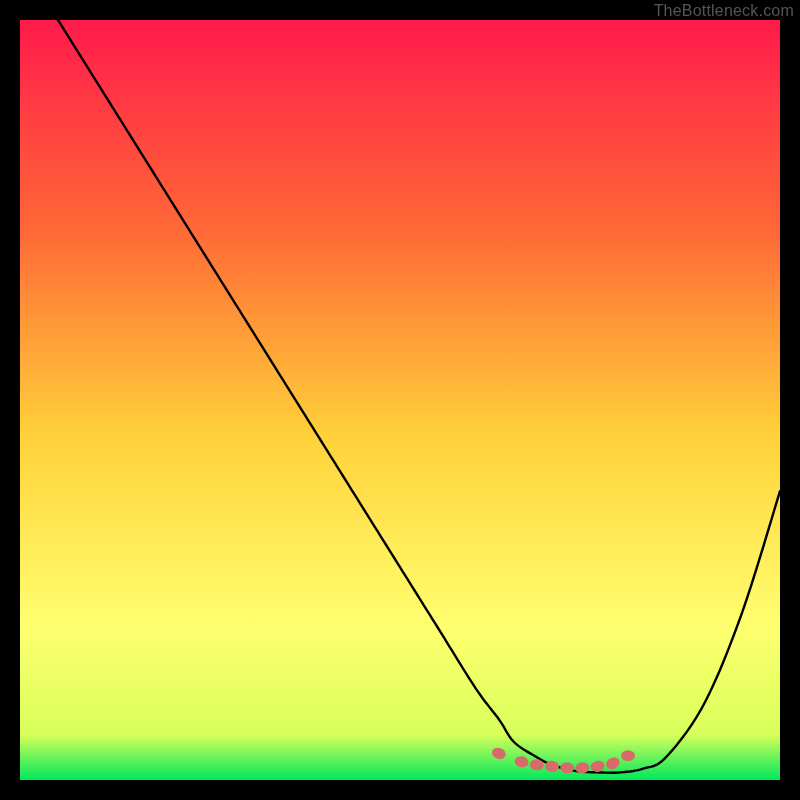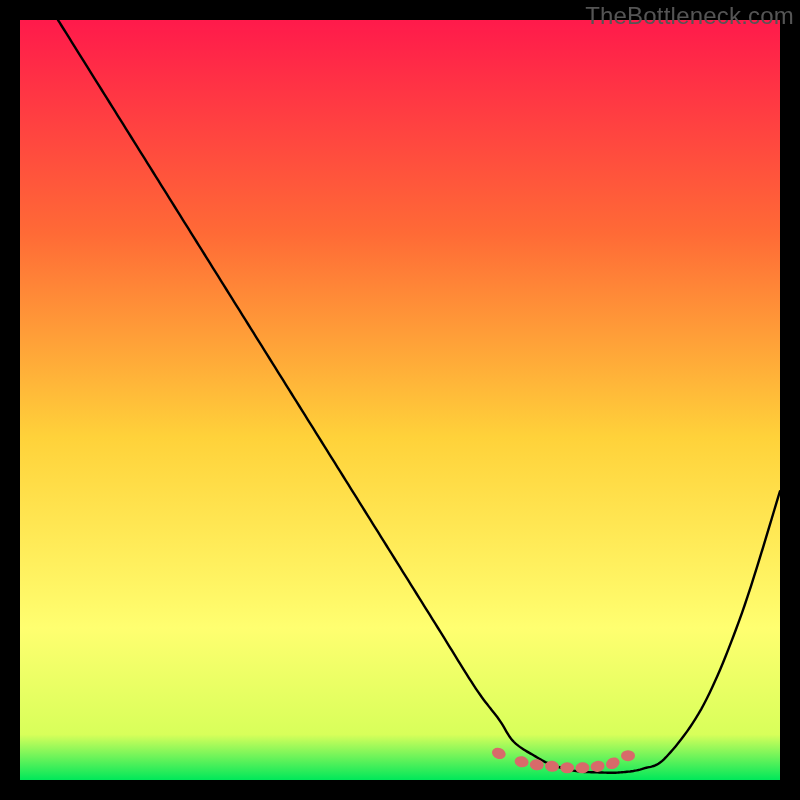--- a/index.html
+++ b/index.html
@@ -24,21 +24,21 @@
     left: 0;
     top: 0;
     width: 760px;
     height: 760px;
   }
   .watermark {
     position: absolute;
     top: 2px;
     right: 6px;
     color: #555;
-    font-size: 24px;
+    font-size: 16px;
     font-weight: 500;
     user-select: none;
     letter-spacing: 0.2px;
   }
 </style>
 </head>
 <body>
 
 <div class="frame">
   <svg class="plot-area" viewBox="0 0 760 760">

